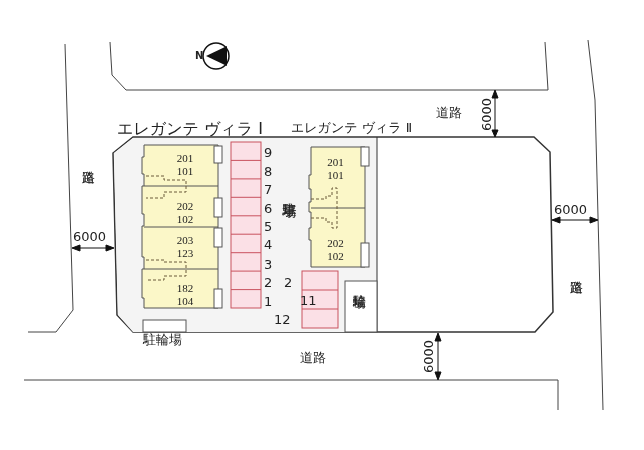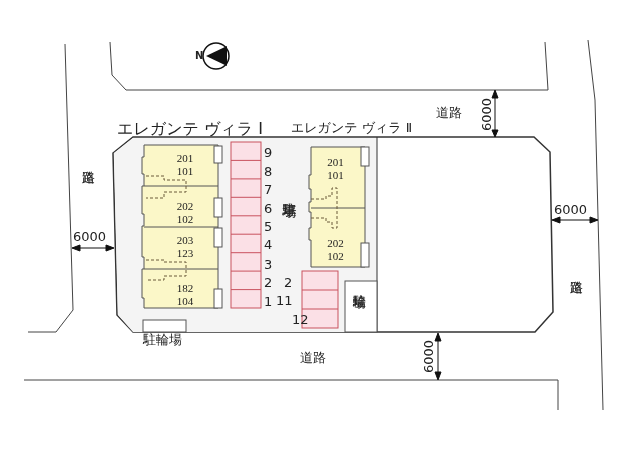--- a/index.html
+++ b/index.html
@@ -127,22 +127,22 @@
 <span class="spaceno" style="left:264px;top:165px;">8</span>
 <span class="spaceno" style="left:264px;top:183px;">7</span>
 <span class="spaceno" style="left:264px;top:202px;">6</span>
 <span class="spaceno" style="left:264px;top:220px;">5</span>
 <span class="spaceno" style="left:264px;top:238px;">4</span>
 <span class="spaceno" style="left:264px;top:258px;">3</span>
 <span class="spaceno" style="left:264px;top:276px;">2</span>
 <span class="spaceno" style="left:264px;top:295px;">1</span>
 
 <span class="spaceno" style="left:284px;top:276px;">2</span>
-<span class="spaceno" style="left:276px;top:294px;">11</span>
-<span class="spaceno" style="left:292px;top:313px;">12</span>
+<span class="spaceno" style="left:300px;top:294px;">11</span>
+<span class="spaceno" style="left:274px;top:313px;">12</span>
 
 <span class="vlbl" style="left:283px;top:191px;font-size:14px;">駐車場</span>
 
 <span class="lbl" style="left:143px;top:333px;font-size:13px;">駐輪場</span>
 <span class="vlbl" style="left:353px;top:284px;font-size:13px;">駐輪場</span>
 
 <span class="lbl" style="left:436px;top:106px;font-size:13px;">道路</span>
 <span class="vlbl" style="left:82px;top:160px;font-size:13px;">道路</span>
 <span class="vlbl" style="left:570px;top:270px;font-size:13px;">道路</span>
 <span class="lbl" style="left:300px;top:351px;font-size:13px;">道路</span>

